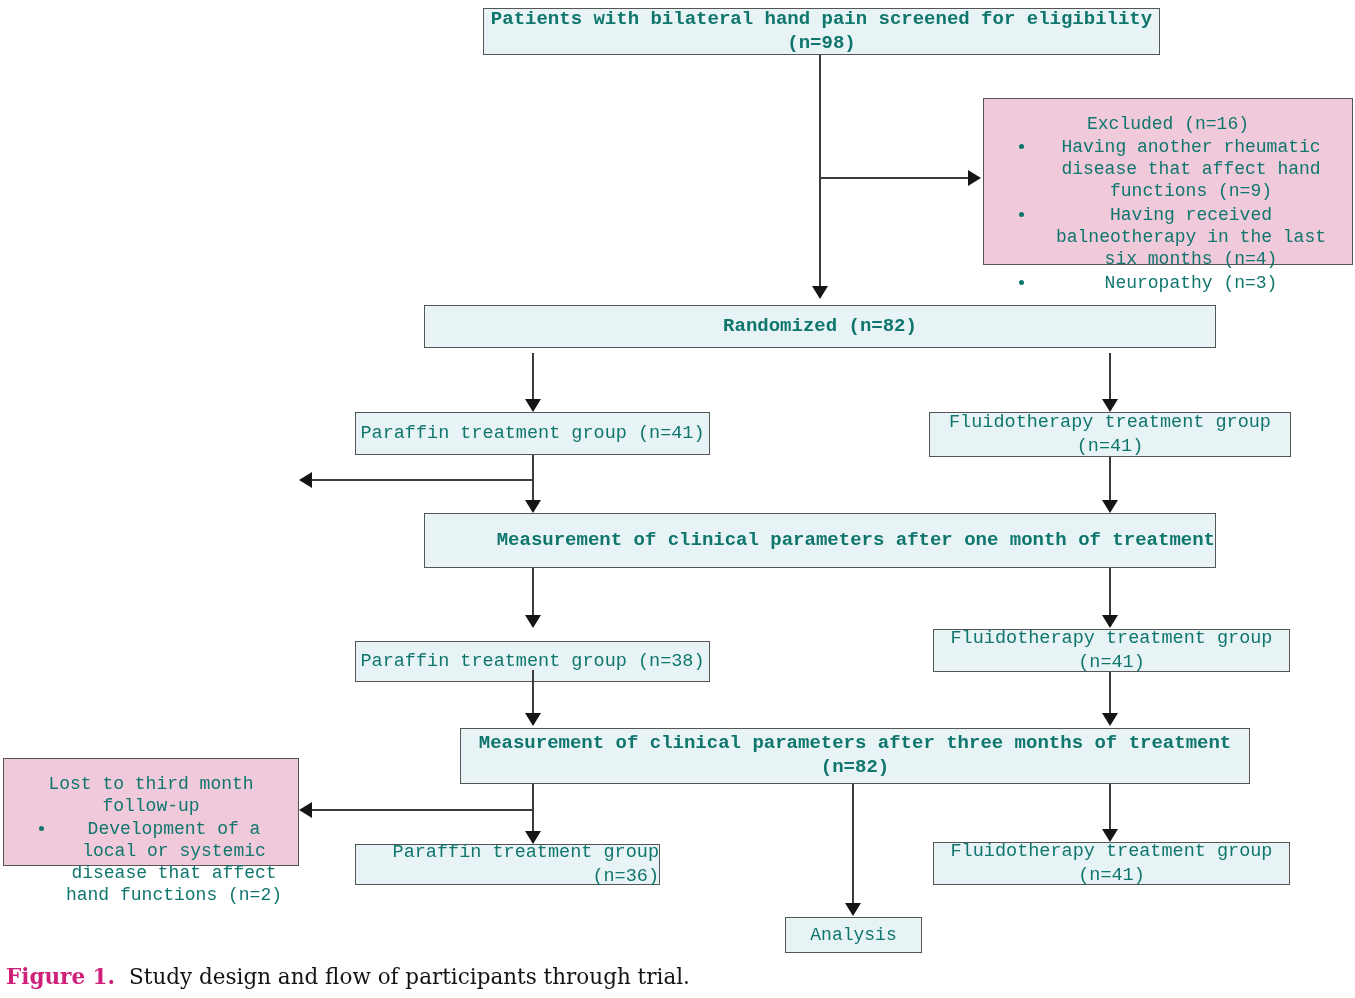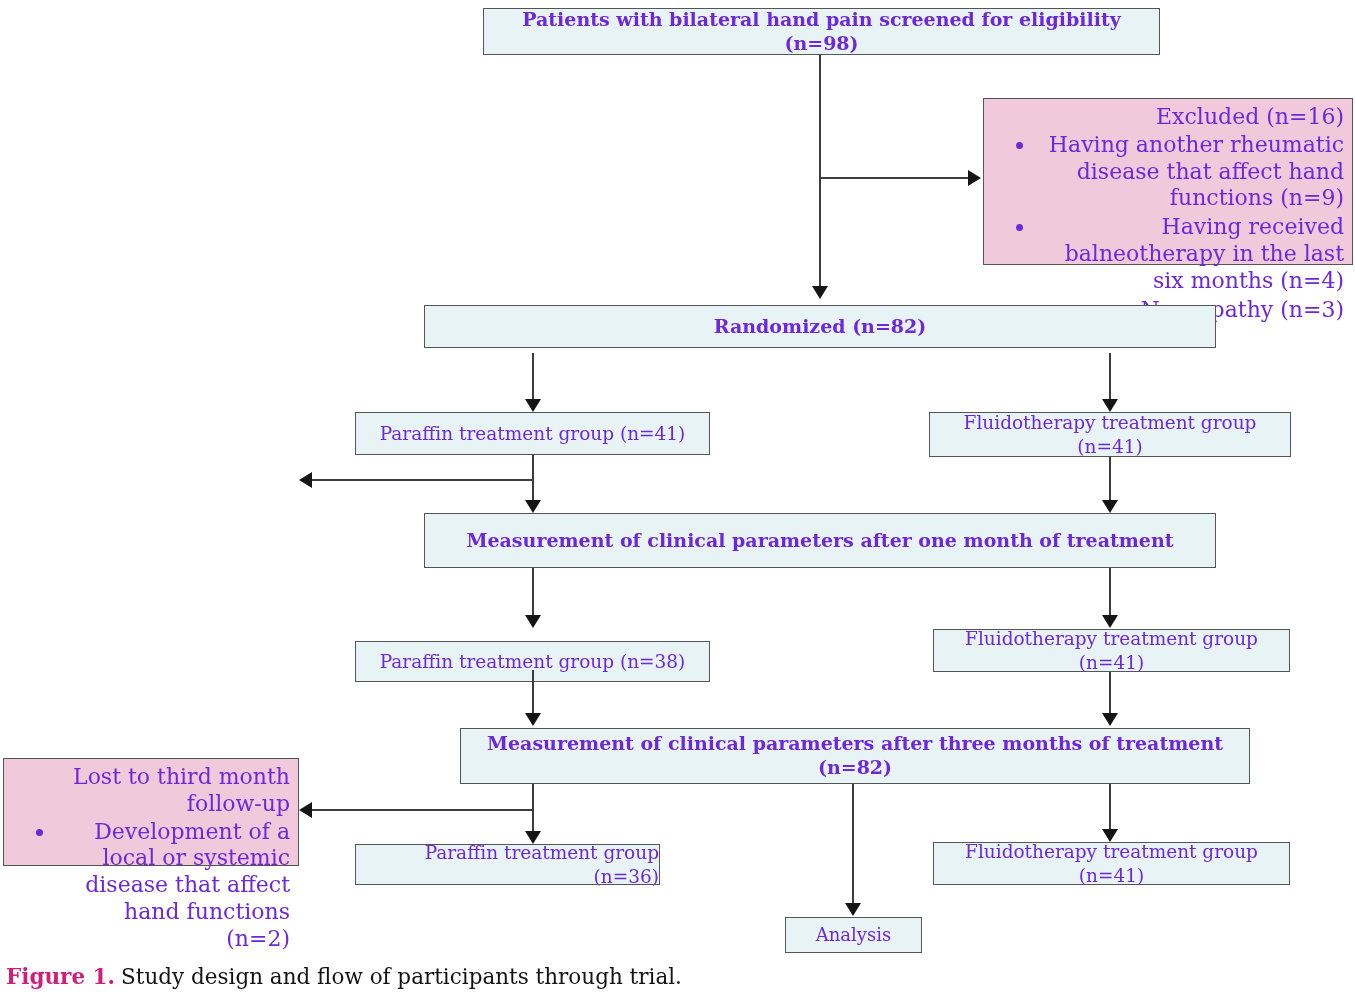--- a/index.html
+++ b/index.html
@@ -13,41 +13,42 @@
     width: 1355px;
     height: 998px;
     background: #ffffff;
     overflow: hidden;
   }
   .box {
     position: absolute;
     box-sizing: border-box;
     border: 1.6px solid #555555;
     background: #e8f3f5;
-    color: #6d28d9;
+    color: #0f766e;
     display: flex;
     align-items: center;
     justify-content: center;
     text-align: center;
     line-height: 1.25;
+    font-family: Liberation Mono, monospace;
   }
   .box.bold {
     font-weight: bold;
     font-size: 19px;
   }
   .box.plain {
     font-weight: normal;
     font-size: 18.5px;
   }
   .box.pink {
     background: #f0c9da;
     display: block;
-    text-align: right;
-    padding: 5px 8px 4px 8px;
-    font-size: 22px;
+    text-align: center;
+    padding: 15px 8px 4px 8px;
+    font-size: 18px;
     font-weight: normal;
     line-height: 1.22;
   }
   .box.pink ul {
     margin: 1px 0 16px 0;
     padding-left: 44px;
     list-style-type: disc;
   }
   .box.pink li {
     margin: 0 0 2px 0;
@@ -84,21 +85,21 @@
     position: absolute;
     left: 6px;
     top: 964px;
     font-size: 21.5px;
     color: #131313;
     font-family: "DejaVu Serif", "Liberation Serif", serif;
   }
   .caption .fig-label {
     color: #cf2079;
     font-weight: bold;
-    margin-right: 6px;
+    margin-right: 14px;
   }
 </style>
 </head>
 <body>
 
 <div id="canvas">
 
   <div class="box bold" style="left:483px; top:8px; width:677px; height:47px;">
     <span>Patients with bilateral hand pain screened for eligibility (n=98)</span>
   </div>
@@ -135,21 +136,21 @@
 
 
   <div class="vline" style="left:532px; top:455px; height:47px;"></div>
   <div class="arrow-down" style="left:525px; top:500px;"></div>
   <div class="hline" style="left:312px; top:479px; width:221px;"></div>
   <div class="arrow-left" style="left:299px; top:472px;"></div>
 
   <div class="vline" style="left:1109px; top:457px; height:45px;"></div>
   <div class="arrow-down" style="left:1102px; top:500px;"></div>
 
-  <div class="box bold" style="left:424px; top:513px; width:792px; height:55px;">
+  <div class="box bold" style="left:424px; top:513px; width:792px; height:55px;justify-content:flex-end;">
     <span>Measurement of clinical parameters after one month of treatment</span>
   </div>
 
   <div class="vline" style="left:532px; top:568px; height:49px;"></div>
   <div class="arrow-down" style="left:525px; top:615px;"></div>
   <div class="vline" style="left:1109px; top:568px; height:49px;"></div>
   <div class="arrow-down" style="left:1102px; top:615px;"></div>
 
   <div class="box plain" style="left:355px; top:629px; width:355px; height:41px;margin-top:12px;">
     <span>Paraffin treatment group (n=38)</span>

